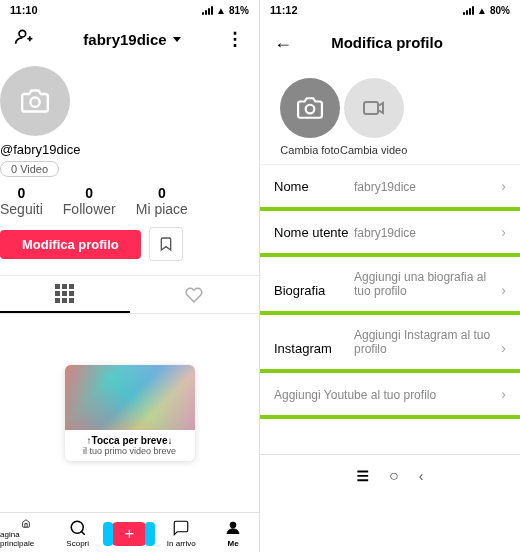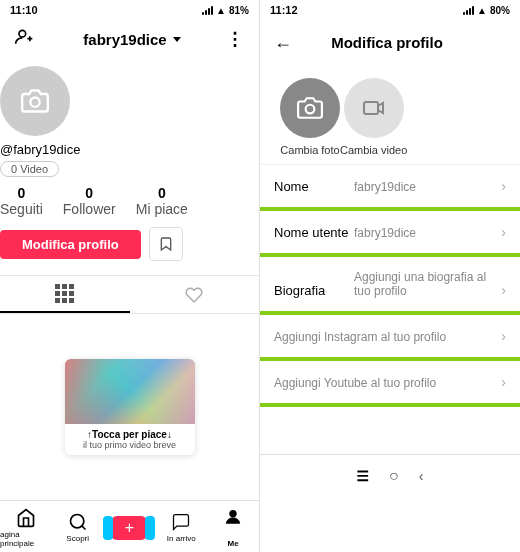--- a/index.html
+++ b/index.html
@@ -226,21 +226,21 @@
 
     .create-card-subtitle {
       font-size: 9px;
       color: #555;
     }
 
     .bottom-nav {
       display: flex;
       border-top: 1px solid #e0e0e0;
       padding: 6px 0 4px;
-      height: 52px;
+      height: 40px;
     }
 
     .nav-item {
       flex: 1;
       display: flex;
       flex-direction: column;
       align-items: center;
       justify-content: center;
       cursor: pointer;
       font-size: 8px;
@@ -529,21 +529,21 @@
       <svg width="18" height="18" viewBox="0 0 24 24" fill="none" stroke="#aaa" stroke-width="2">
         <path d="M20.84 4.61a5.5 5.5 0 0 0-7.78 0L12 5.67l-1.06-1.06a5.5 5.5 0 0 0-7.78 7.78l1.06 1.06L12 21.23l7.78-7.78 1.06-1.06a5.5 5.5 0 0 0 0-7.78z"></path>
       </svg>
     </div>
   </div>
 
   <div class="video-content">
     <div class="create-card">
       <div class="create-card-image"></div>
       <div class="create-card-text">
-        <div class="create-card-title">↑Tocca per piace↓</div>
+        <div class="create-card-title">↑Tocca per breve↓</div>
         <div class="create-card-subtitle">il tuo primo video breve</div>
       </div>
     </div>
   </div>
 
   <div class="bottom-nav">
     <div class="nav-item">
       <svg width="20" height="20" viewBox="0 0 24 24" fill="none" stroke="#000" stroke-width="2">
         <path d="M3 9l9-7 9 7v11a2 2 0 0 1-2 2H5a2 2 0 0 1-2-2z"></path>
         <polyline points="9 22 9 12 15 12 15 22"></polyline>
@@ -635,20 +635,21 @@
       <span class="field-chevron">›</span>
     </div>
 
     <div class="field-row">
       <span class="field-label">Biografia</span>
       <span class="field-value">Aggiungi una biografia al tuo profilo</span>
       <span class="field-chevron">›</span>
     </div>
 
     <div class="field-row">
+      <span class="field-label">Instagram</span>
       <span class="field-value">Aggiungi Instagram al tuo profilo</span>
       <span class="field-chevron">›</span>
     </div>
 
     <div class="field-row">
       <span class="field-value">Aggiungi Youtube al tuo profilo</span>
       <span class="field-chevron">›</span>
     </div>
   </div>
 

